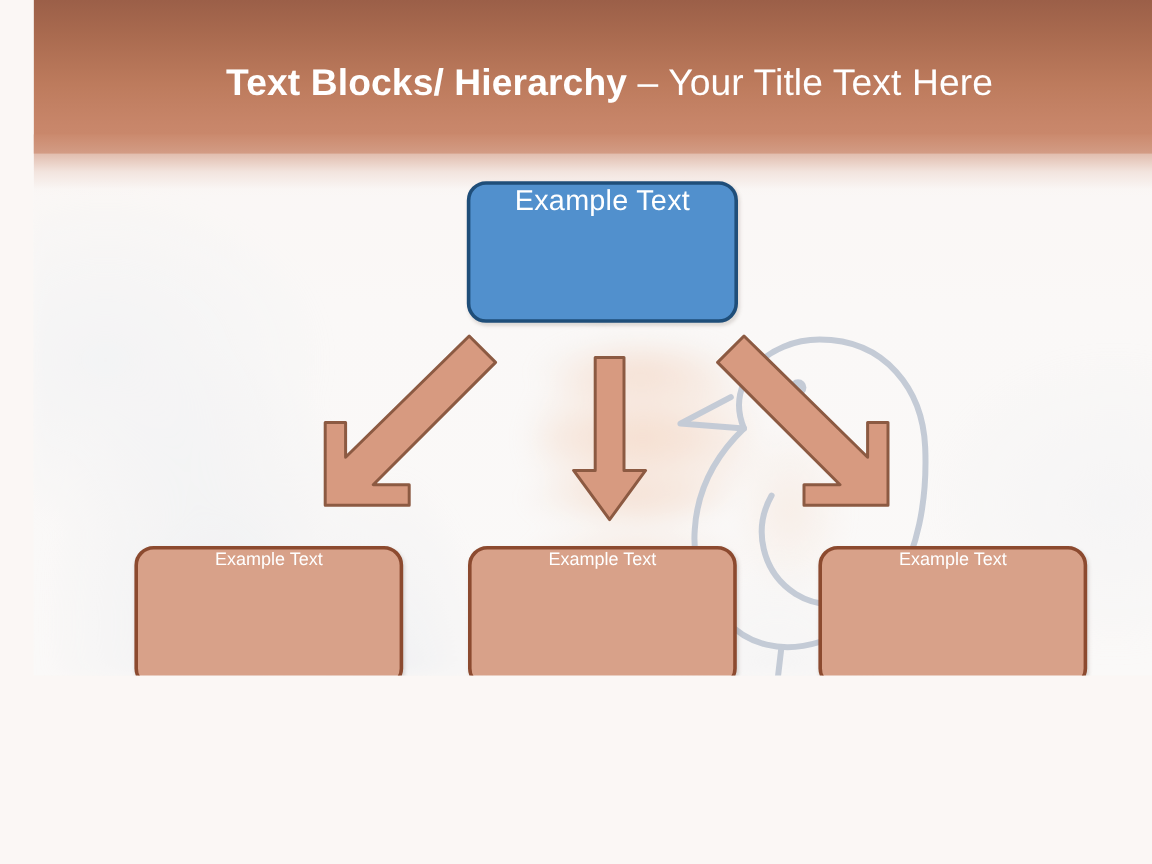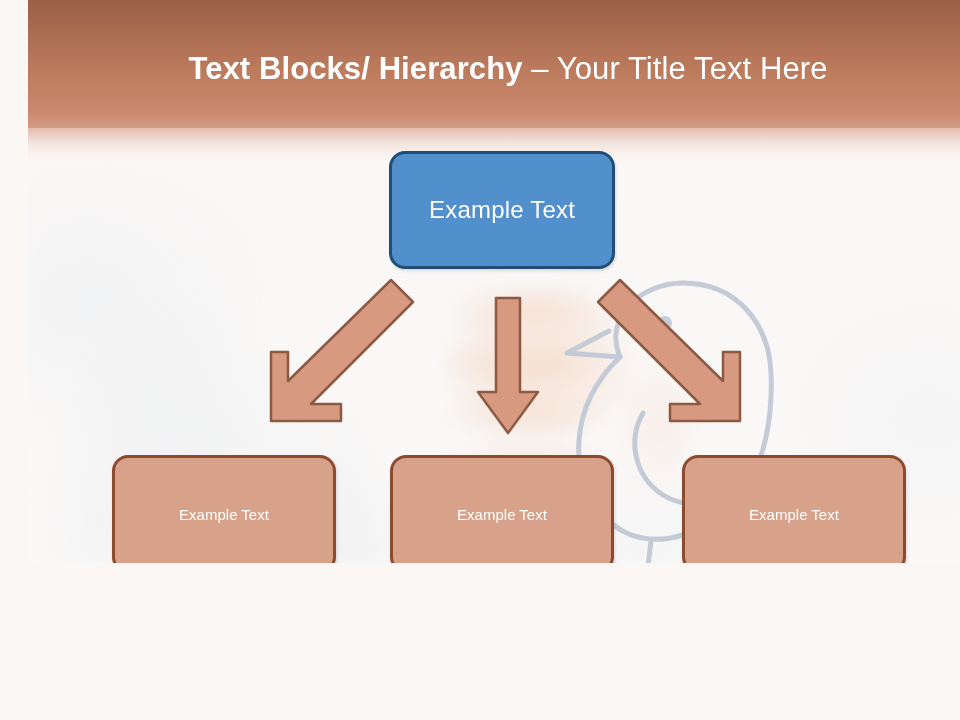--- a/index.html
+++ b/index.html
@@ -131,21 +131,20 @@
     white-space: nowrap;
   }
   #title-text .strong { font-weight: bold; }
   #title-text .light  { font-weight: normal; }
 
   
   .node {
     position: absolute;
     box-sizing: border-box;
     display: flex;
-    align-items: center;
     justify-content: center;
     text-align: center;
     color: #ffffff;
   }
 
   #node-top {
     left: 361px;
     top: 151px;
     width: 226px;
     height: 118px;

